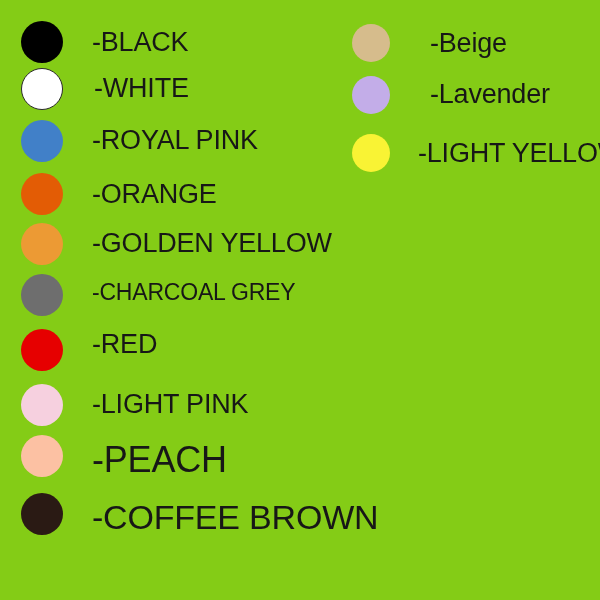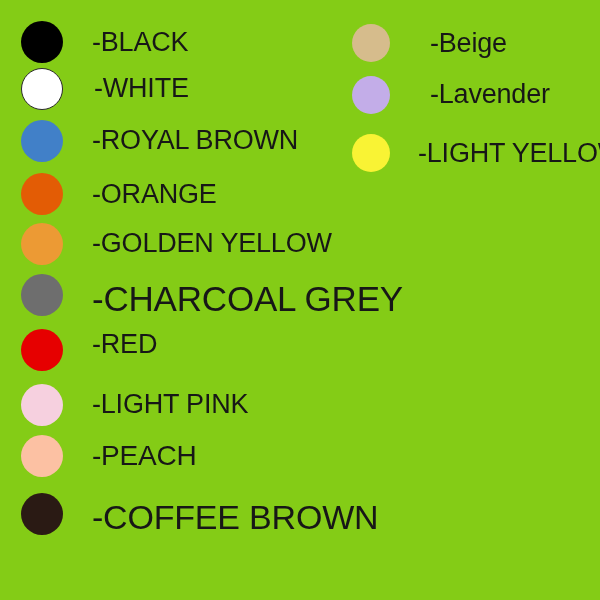--- a/index.html
+++ b/index.html
@@ -60,45 +60,45 @@
       <div class="legend-item" style="left: 0px; top: 19px; width: 100%; height: 46px;">
         <div class="swatch" style="position: absolute; left: 21px; top: 2px; width: 42px; height: 42px; background: rgb(0, 0, 0);"></div>
         <span class="legend-label" style="position: absolute; left: 92px; top: 9.96px; font-size: 27px;">-BLACK</span>
       </div>
       <div class="legend-item" style="left: 0px; top: 66px; width: 100%; height: 46px;">
         <div class="swatch swatch-outlined" style="position: absolute; left: 21px; top: 2px; width: 42px; height: 42px; background: rgb(255, 255, 255);"></div>
         <span class="legend-label" style="position: absolute; left: 94px; top: 8.96px; font-size: 27px;">-WHITE</span>
       </div>
       <div class="legend-item" style="left: 0px; top: 118px; width: 100%; height: 46px;">
         <div class="swatch" style="position: absolute; left: 21px; top: 2px; width: 42px; height: 42px; background: rgb(65, 128, 200);"></div>
-        <span class="legend-label" style="position: absolute; left: 92px; top: 8.96px; font-size: 27px;">-ROYAL BROWN</span>
+        <span class="legend-label" style="position: absolute; left: 92px; top: 8.96px; font-size: 27px;">-ROYAL PINK</span>
       </div>
       <div class="legend-item" style="left: 0px; top: 171px; width: 100%; height: 46px;">
         <div class="swatch" style="position: absolute; left: 21px; top: 2px; width: 42px; height: 42px; background: rgb(227, 92, 5);"></div>
         <span class="legend-label" style="position: absolute; left: 92px; top: 9.96px; font-size: 27px;">-ORANGE</span>
       </div>
       <div class="legend-item" style="left: 0px; top: 221px; width: 100%; height: 46px;">
         <div class="swatch" style="position: absolute; left: 21px; top: 2px; width: 42px; height: 42px; background: rgb(236, 154, 52);"></div>
         <span class="legend-label" style="position: absolute; left: 92px; top: 8.96px; font-size: 27px;">-GOLDEN YELLOW</span>
       </div>
       <div class="legend-item" style="left: 0px; top: 272px; width: 100%; height: 46px;">
         <div class="swatch" style="position: absolute; left: 21px; top: 2px; width: 42px; height: 42px; background: rgb(110, 110, 110);"></div>
-        <span class="legend-label" style="position: absolute; left: 92px; top: 8.96px; font-size: 35px;">-CHARCOAL GREY</span>
+        <span class="legend-label" style="position: absolute; left: 92px; top: 8.96px; font-size: 23px;">-CHARCOAL GREY</span>
       </div>
       <div class="legend-item" style="left: 0px; top: 327px; width: 100%; height: 46px;">
         <div class="swatch" style="position: absolute; left: 21px; top: 2px; width: 42px; height: 42px; background: rgb(230, 0, 0);"></div>
         <span class="legend-label" style="position: absolute; left: 92px; top: 4px; font-size: 27px;">-RED</span>
       </div>
       <div class="legend-item" style="left: 0px; top: 382px; width: 100%; height: 46px;">
         <div class="swatch" style="position: absolute; left: 21px; top: 2px; width: 42px; height: 42px; background: rgb(246, 208, 223);"></div>
         <span class="legend-label" style="position: absolute; left: 92px; top: 8.96px; font-size: 27px;">-LIGHT PINK</span>
       </div>
       <div class="legend-item" style="left: 0px; top: 433px; width: 100%; height: 46px;">
         <div class="swatch" style="position: absolute; left: 21px; top: 2px; width: 42px; height: 42px; background: rgb(252, 193, 163);"></div>
-        <span class="legend-label" style="position: absolute; left: 92px; top: 8.96px; font-size: 28px;">-PEACH</span>
+        <span class="legend-label" style="position: absolute; left: 92px; top: 8.96px; font-size: 36px;">-PEACH</span>
       </div>
       <div class="legend-item" style="left: 0px; top: 491px; width: 100%; height: 46px;">
         <div class="swatch" style="position: absolute; left: 21px; top: 2px; width: 42px; height: 42px; background: rgb(42, 26, 20);"></div>
         <span class="legend-label" style="position: absolute; left: 92px; top: 8.96px; font-size: 34px;">-COFFEE BROWN</span>
       </div>
     </div>
   <div class="legend-column" id="legend-column-right">
       <div class="legend-item" style="left: 0px; top: 74px; width: 100%; height: 42px;">
         <div class="swatch" style="position: absolute; left: 22px; top: 2px; width: 38px; height: 38px; background: rgb(195, 173, 232);"></div>
         <span class="legend-label" style="position: absolute; left: 100px; top: 6.96px; font-size: 27px;">-Lavender</span>

